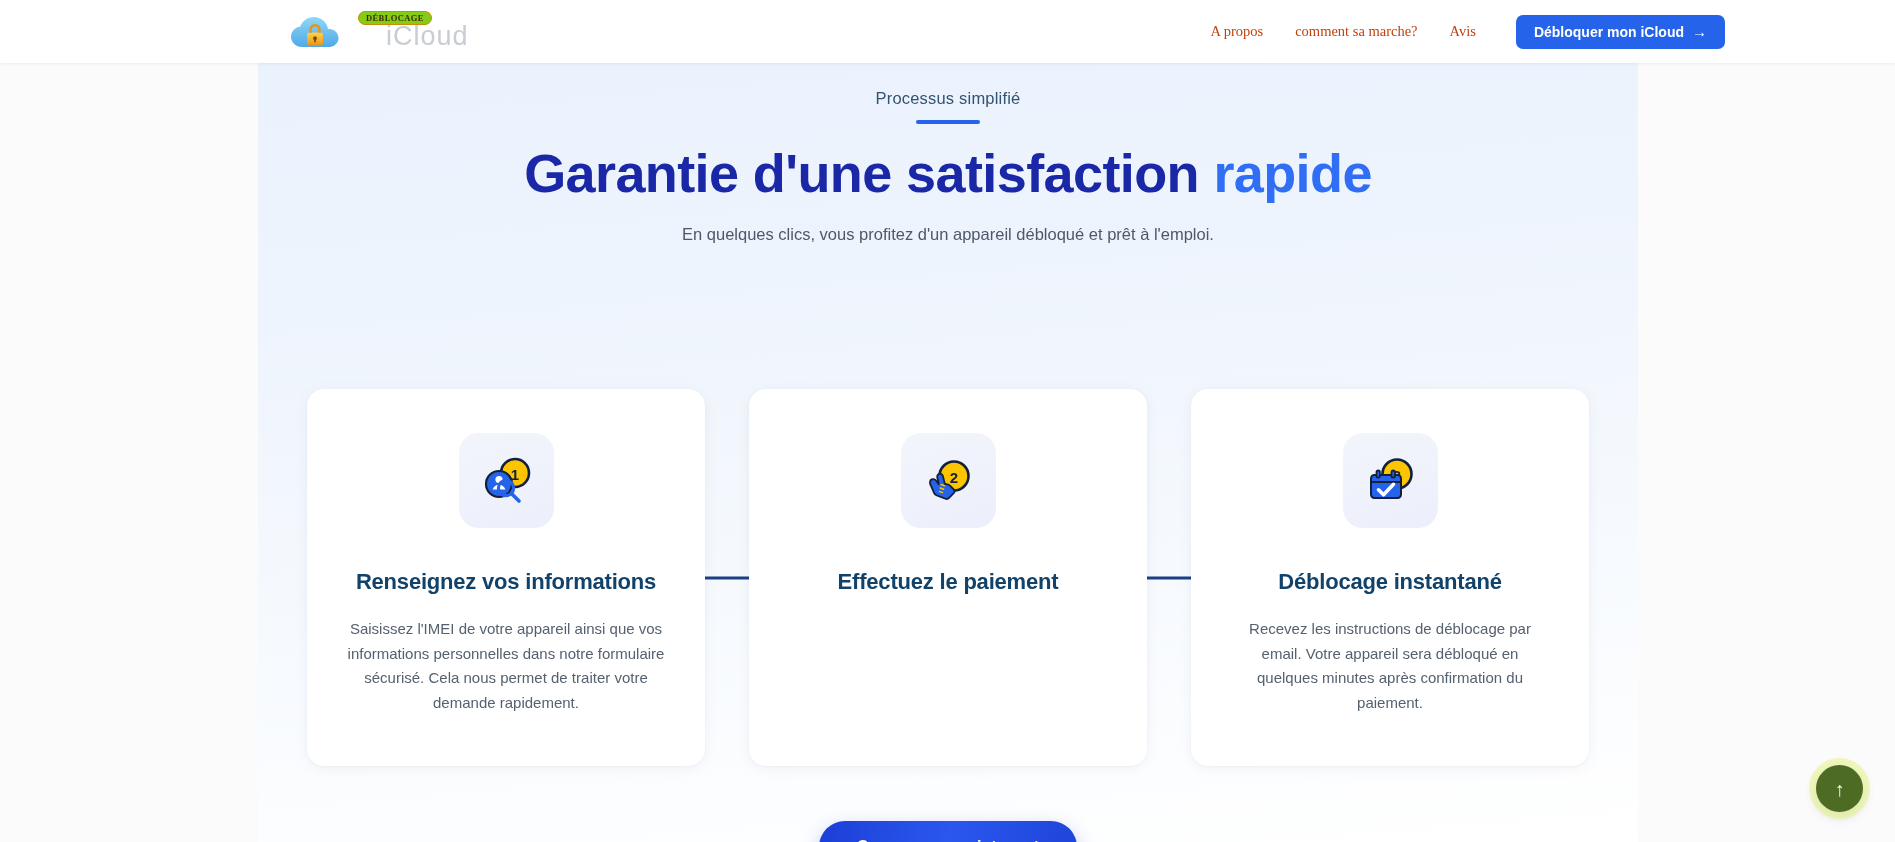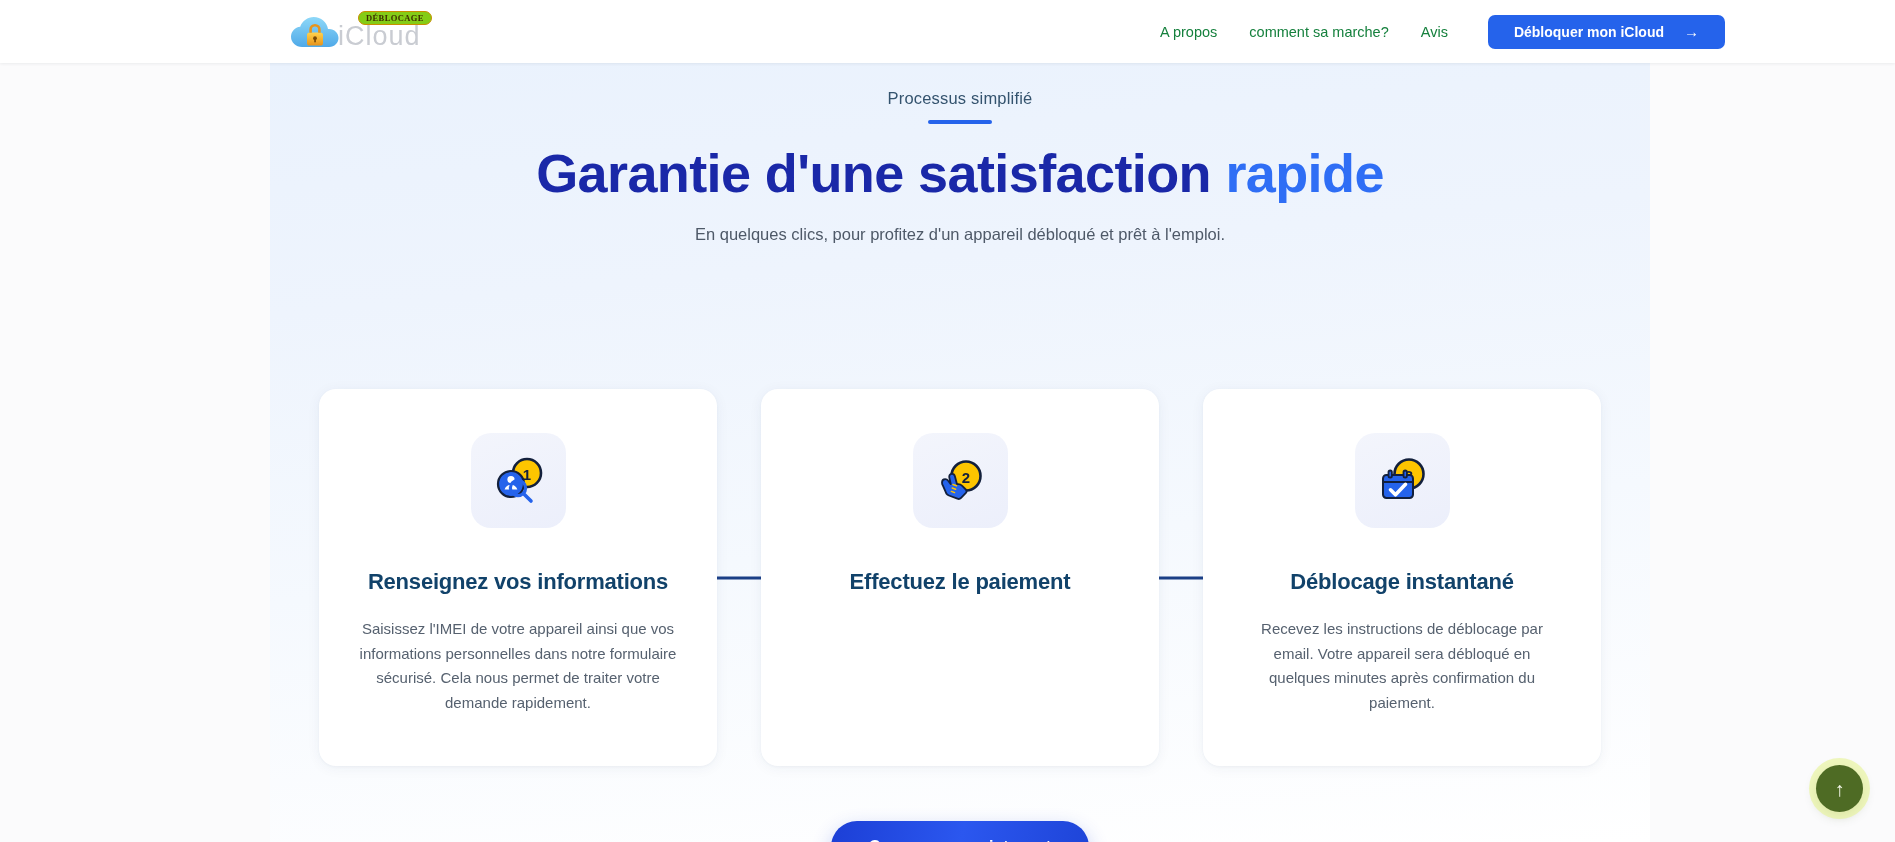--- a/index.html
+++ b/index.html
@@ -53,52 +53,54 @@
     font-family: Liberation Serif, serif;
   }
   .logo-word {
     display: block;
     margin-top: 8px;
     font-size: 27px;
     font-weight: 400;
     color: #c9ccd2;
     letter-spacing: 1px;
     line-height: 27px;
+    padding-left: 48px;
   }
 
   .nav { position: absolute; right: 170px; top: 0; height: 63px; display: flex; align-items: center; gap: 0; }
   .nav-link {
     font-size: 14.5px;
-    color: #15803d;
+    color: #c2410c;
     text-decoration: none;
     padding: 8px 16px;
     white-space: nowrap;
     cursor: pointer;
+    font-family: Liberation Serif, serif;
   }
   .nav-cta {
     margin-left: 24px;
     background: #2563eb;
     color: #fff;
     border: none;
     border-radius: 7px;
     font-size: 14px;
     font-weight: 600;
     font-family: "Liberation Sans", sans-serif;
     height: 34px;
-    padding: 0 26px;
+    padding: 0 18px;
     display: inline-flex;
     align-items: center;
-    gap: 20px;
+    gap: 8px;
     cursor: pointer;
     white-space: nowrap;
   }
   .nav-cta .arr { font-size: 15px; line-height: 1; }
 
   
-  .page { position: relative; height: 779px; background: #fbfbfc; margin-left: 12px; }
+  .page { position: relative; height: 779px; background: #fbfbfc; }
 
   .section {
     position: absolute;
     left: 258px;
     top: 0;
     width: 1380px;
     height: 779px;
     background: linear-gradient(175deg, #eaf2fd 0%, #eef4fd 28%, #f5f9fe 60%, #ffffff 100%);
   }
 
@@ -265,21 +267,21 @@
 
   <div class="section">
 
     <div class="eyebrow-wrap">
       <div class="eyebrow">Processus simplifié</div>
       <div class="eyebrow-rule"></div>
     </div>
 
     <h1 class="headline"><span>Garantie d'une satisfaction </span><span class="hl-accent">rapide</span></h1>
 
-    <div class="subhead">En quelques clics, pour profitez d'un appareil débloqué et prêt à l'emploi.</div>
+    <div class="subhead">En quelques clics, vous profitez d'un appareil débloqué et prêt à l'emploi.</div>
 
     <div class="cards">
 
       <div class="card">
         <div class="card-icon">
           <svg width="54" height="50" viewBox="0 0 54 50">
             <circle cx="36" cy="17" r="14" fill="#fdc500" stroke="#13203c" stroke-width="2.6"></circle>
             <text x="36" y="23.5" text-anchor="middle" font-family="Liberation Sans, sans-serif" font-size="15" font-weight="700" fill="#13203c">1</text>
             <circle cx="20" cy="28" r="13" fill="#2563eb" stroke="#13203c" stroke-width="2.2"></circle>
             <circle cx="20" cy="23.5" r="3.6" fill="#ffffff"></circle>

